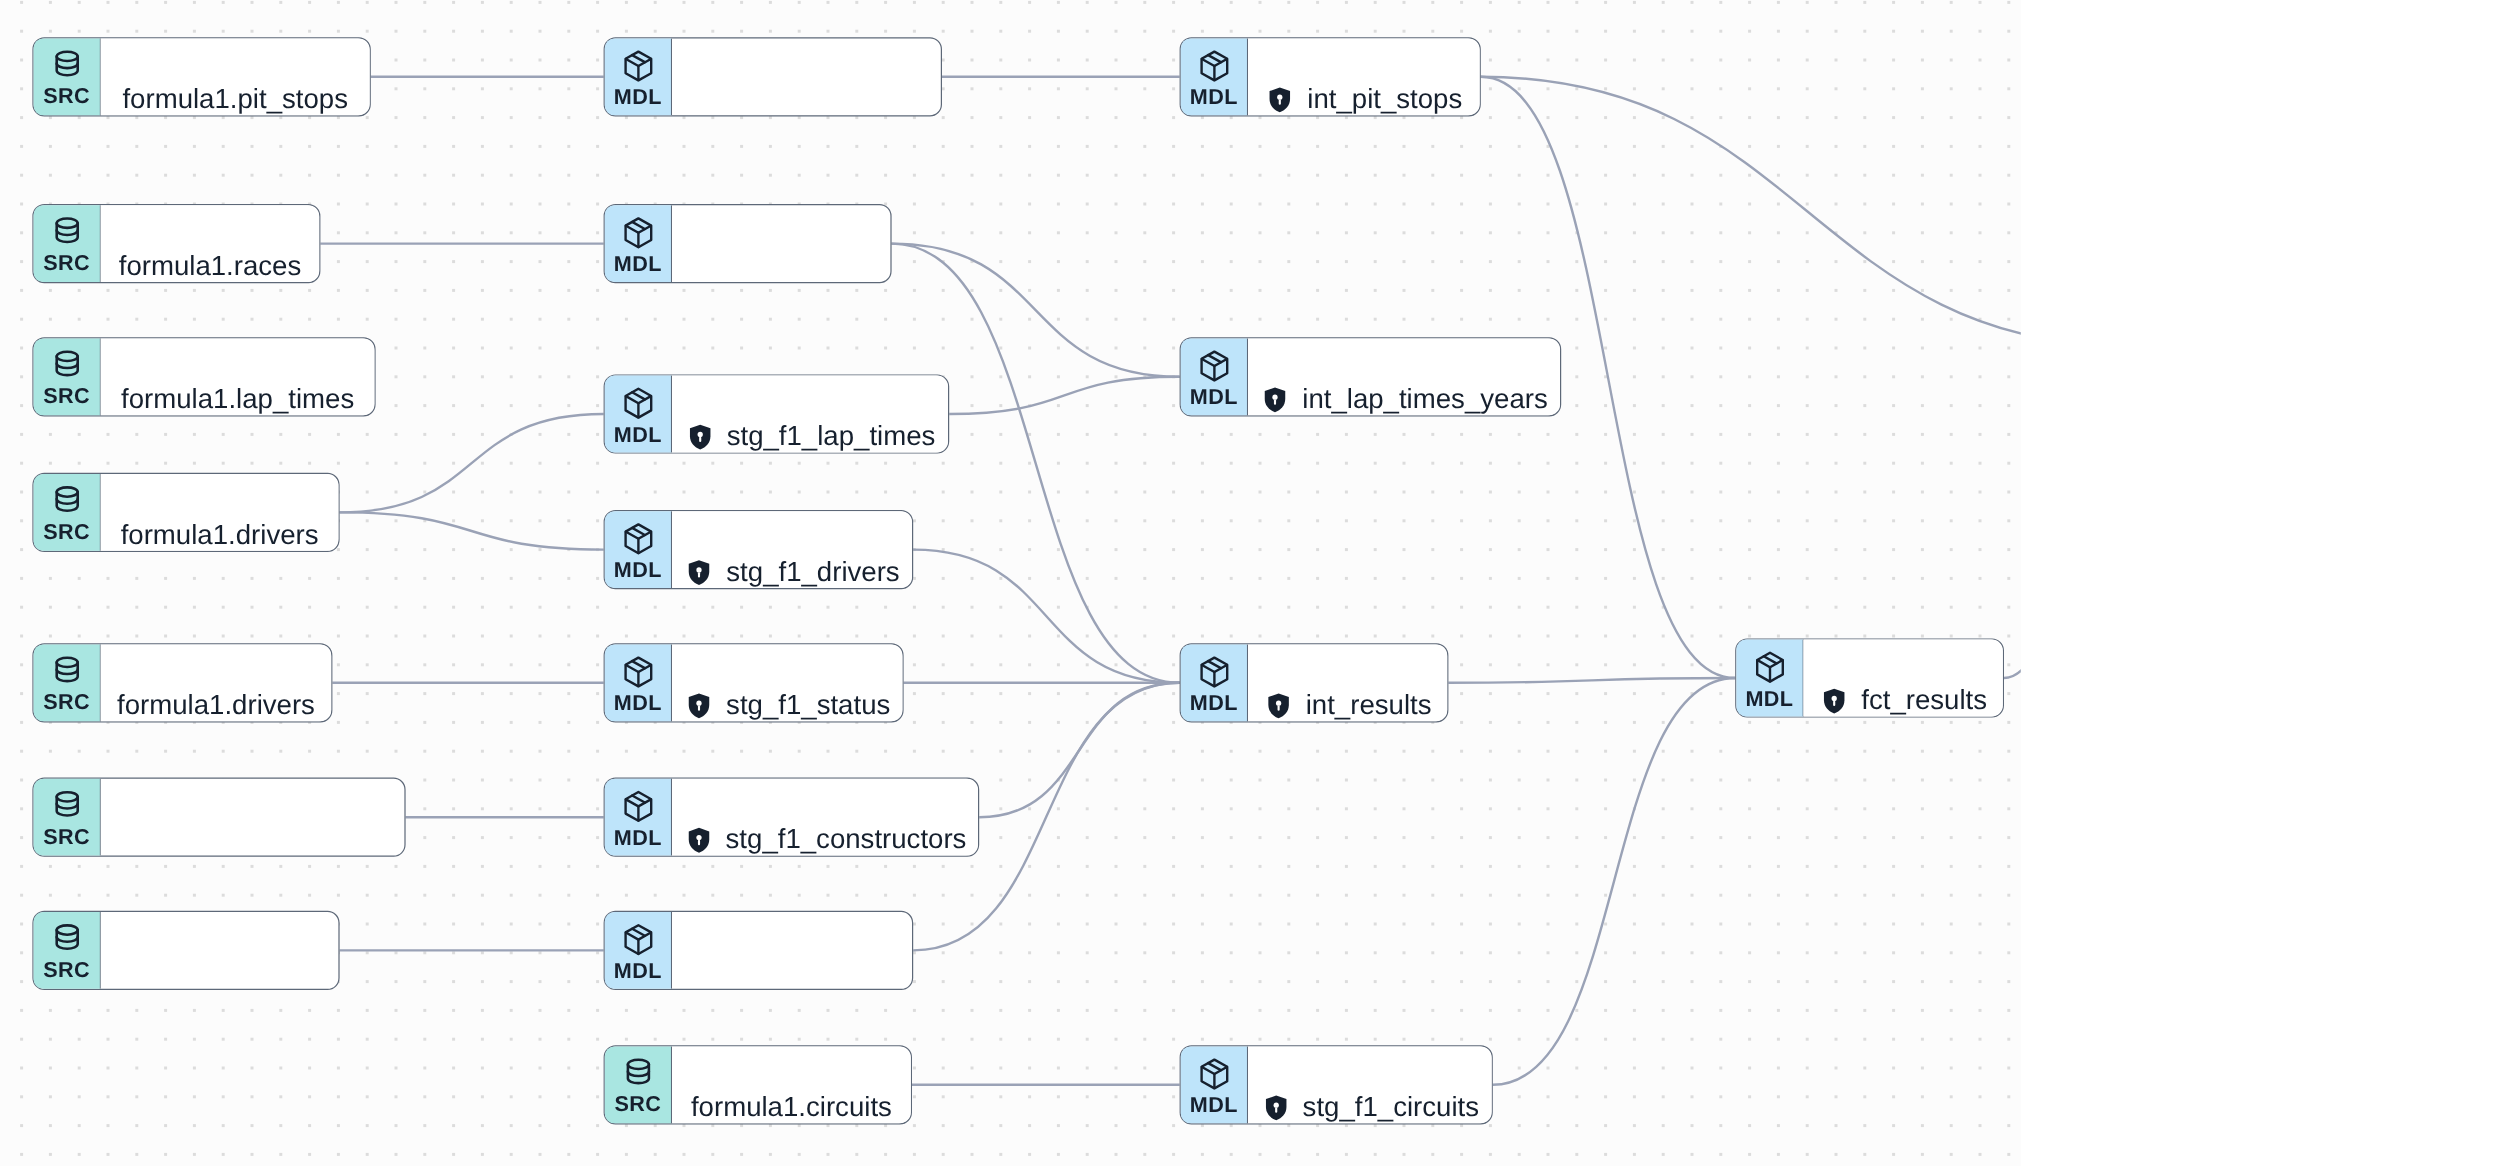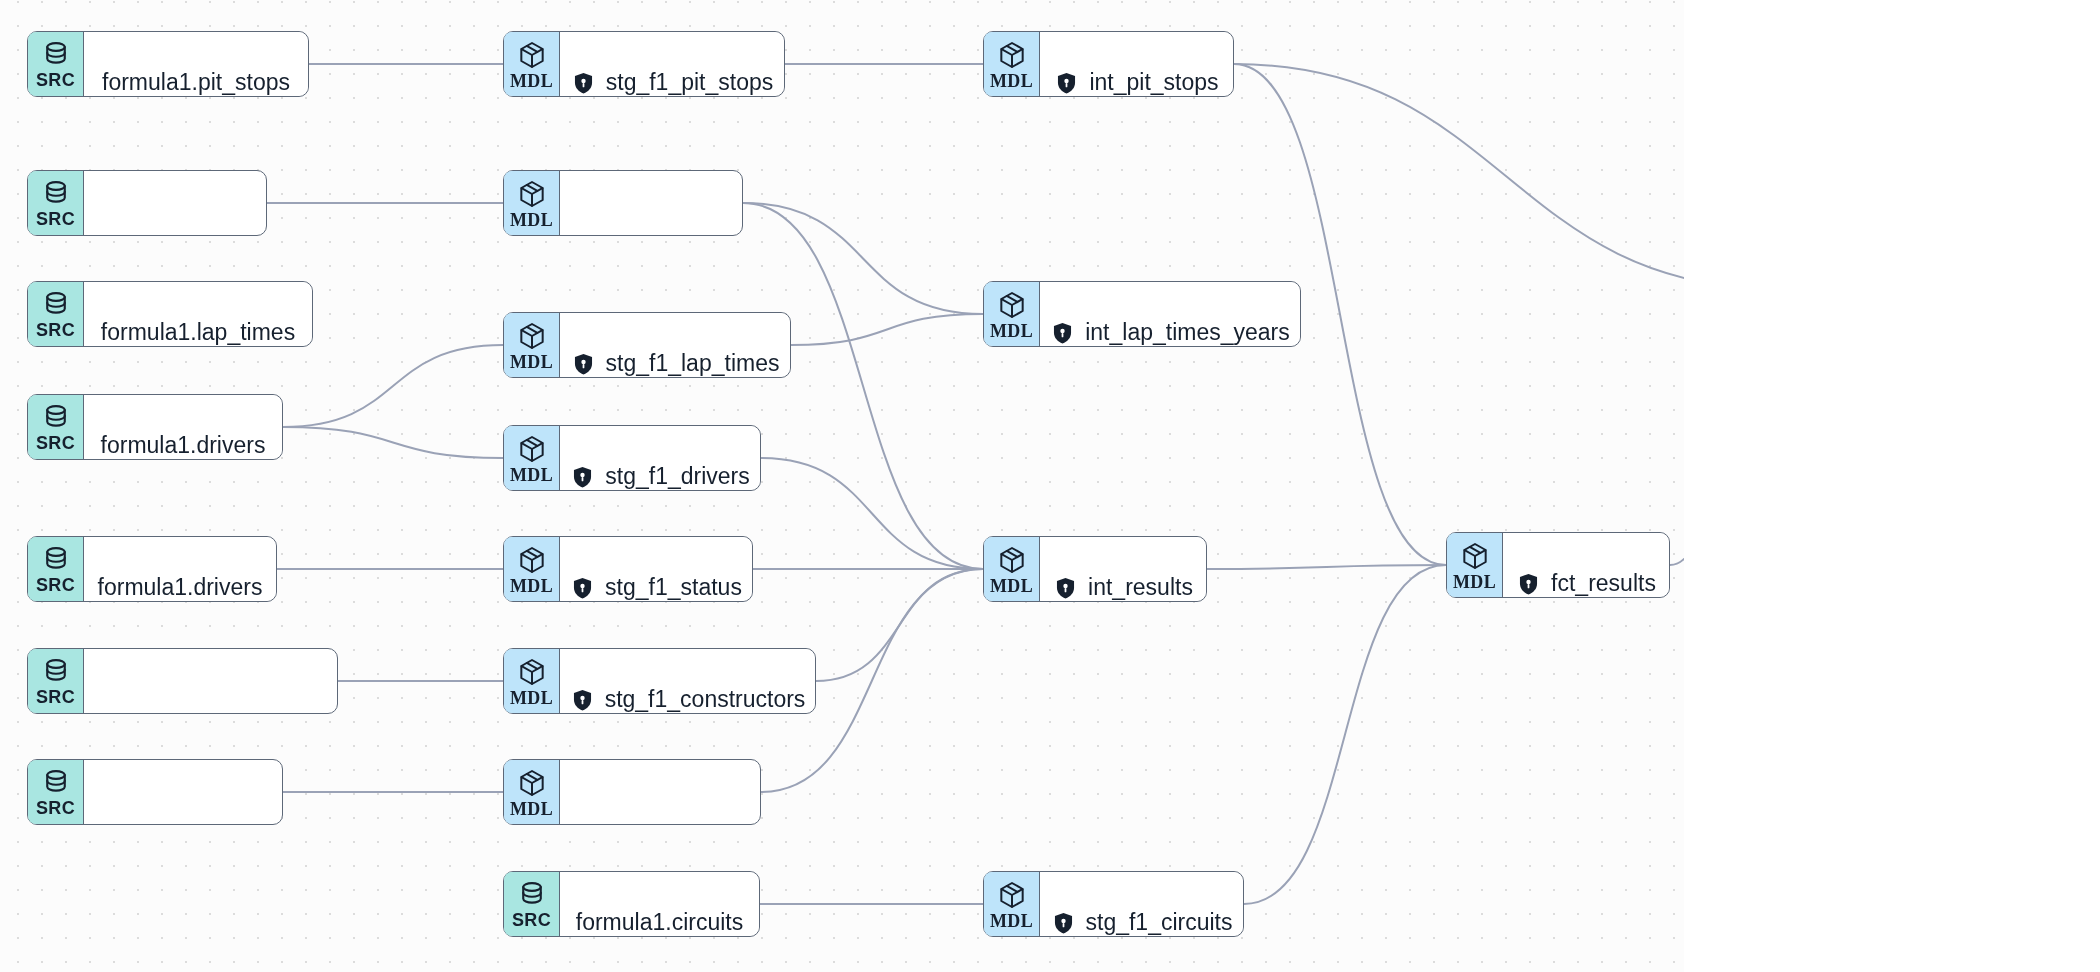--- a/index.html
+++ b/index.html
@@ -52,21 +52,21 @@
     display:flex;
     flex-direction:column;
     align-items:center;
     justify-content:center;
     gap:1px;
     border-right:1.5px solid var(--border);
     border-radius:8px 0 0 8px;
     color:var(--label);
   }
   .node.source .badge{background:var(--src-badge);}
-  .node.model  .badge{background:var(--mdl-badge);font-family:Liberation Serif, serif;}
+  .node.model  .badge{background:var(--mdl-badge);}
   .badge .badge-label{
     font-size:18px;
     font-weight:600;
     letter-spacing:0.3px;
     line-height:1;
     color:var(--label);
   }
   .badge svg{display:block;}
   .node-body{
     flex:1;
@@ -133,20 +133,23 @@
       <div class="badge">
         <span>
           <svg width="30" height="30" viewBox="0 0 24 24" fill="none" stroke="currentColor" stroke-width="1.7" stroke-linecap="round">
             <ellipse cx="12" cy="5.6" rx="7" ry="3.1"></ellipse>
             <path d="M5 5.6v4.7c0 1.72 3.13 3.1 7 3.1s7-1.38 7-3.1V5.6"></path>
             <path d="M5 10.3v4.7c0 1.72 3.13 3.1 7 3.1s7-1.38 7-3.1v-4.7"></path>
           </svg>
         </span>
         <span class="badge-label">SRC</span>
       </div>
+      <div class="node-body">
+        <span class="node-label">formula1.races</span>
+      </div>
     </div>
     <div class="node source" style="left: 27px; top: 281px; width: 286px;">
       <div class="badge">
         <span>
           <svg width="30" height="30" viewBox="0 0 24 24" fill="none" stroke="currentColor" stroke-width="1.7" stroke-linecap="round">
             <ellipse cx="12" cy="5.6" rx="7" ry="3.1"></ellipse>
             <path d="M5 5.6v4.7c0 1.72 3.13 3.1 7 3.1s7-1.38 7-3.1V5.6"></path>
             <path d="M5 10.3v4.7c0 1.72 3.13 3.1 7 3.1s7-1.38 7-3.1v-4.7"></path>
           </svg>
         </span>
@@ -229,30 +232,20 @@
       <div class="badge">
         <span>
           <svg width="32" height="32" viewBox="0 0 24 24" fill="none" stroke="currentColor" stroke-width="1.5" stroke-linejoin="round" stroke-linecap="round">
             <path d="M12 3l8 4.5v9L12 21l-8-4.5v-9z"></path>
             <path d="M4.2 7.6L12 12l7.8-4.4"></path>
             <path d="M12 12v8.8"></path>
             <path d="M8.1 5.2l7.9 4.4"></path>
           </svg>
         </span>
         <span class="badge-label">MDL</span>
-      </div>
-      <div class="node-body">
-        <span class="shield" style="color: rgb(22, 32, 46);">
-          <svg width="25" height="25" viewBox="0 0 24 24">
-            <path d="M12 1.8l8.2 2.9v6.4c0 5.2-3.6 8.8-8.2 10.6C7.4 19.9 3.8 16.3 3.8 11.1V4.7z" fill="currentColor"></path>
-            <circle cx="12" cy="9.6" r="2.1" fill="#ffffff"></circle>
-            <rect x="11.15" y="11.4" width="1.7" height="4.3" rx="0.85" fill="#ffffff"></rect>
-          </svg>
-        </span>
-        <span class="node-label">stg_f1_pit_stops</span>
       </div>
     </div>
     <div class="node model" style="left: 503px; top: 170px; width: 240px;">
       <div class="badge">
         <span>
           <svg width="32" height="32" viewBox="0 0 24 24" fill="none" stroke="currentColor" stroke-width="1.5" stroke-linejoin="round" stroke-linecap="round">
             <path d="M12 3l8 4.5v9L12 21l-8-4.5v-9z"></path>
             <path d="M4.2 7.6L12 12l7.8-4.4"></path>
             <path d="M12 12v8.8"></path>
             <path d="M8.1 5.2l7.9 4.4"></path>

